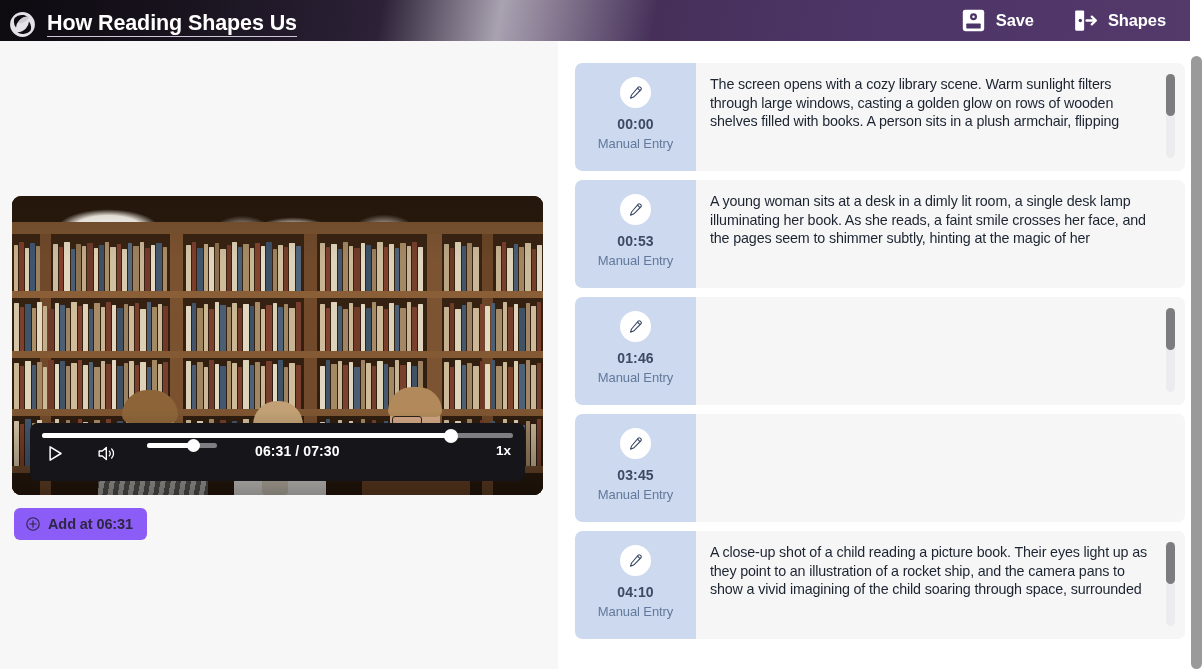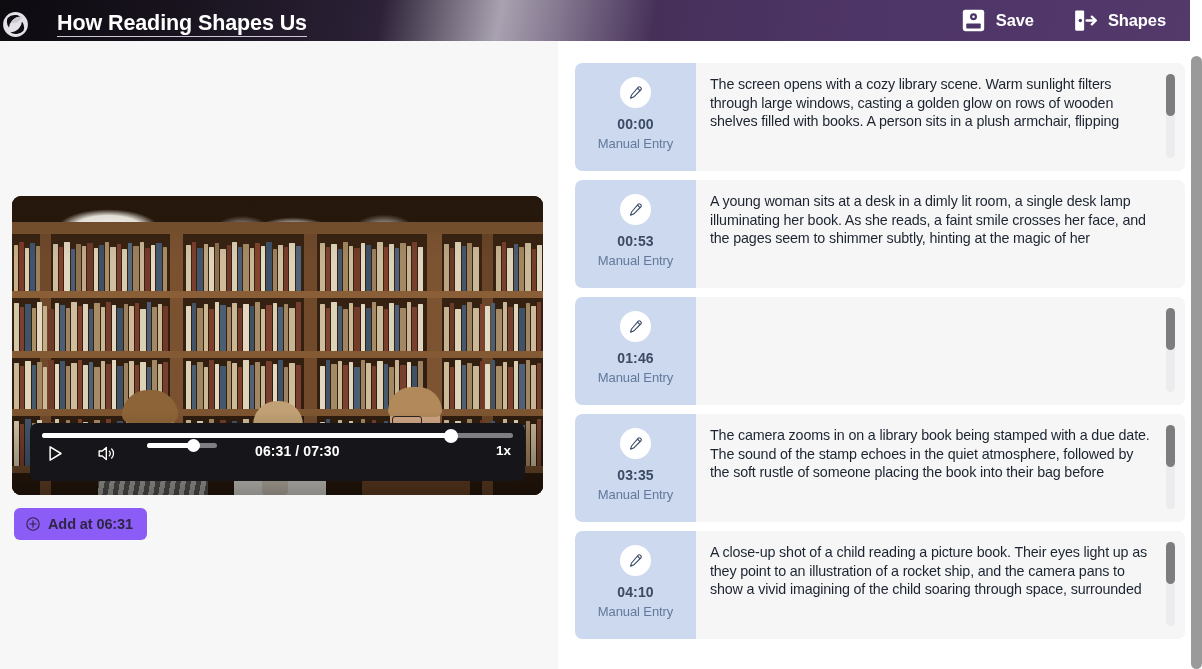--- a/index.html
+++ b/index.html
@@ -28,21 +28,22 @@
     height: 41px;
     background: linear-gradient(100deg, #0d0a10 0%, #17121c 14%, #2c2137 32%, #40305073 42%, #463059 55%, #4e3567 72%, #513769 88%, #533a6b 100%);
     display: flex;
     align-items: center;
     z-index: 30;
   }
 
   .brand {
     display: flex;
     align-items: center;
-    gap: 26px;
+    gap: 9px;
+    padding-left: 7px;
     margin-top: 8px;
   }
 
   .logo-mark {
     width: 31px; height: 31px;
     display: block;
     flex: 0 0 auto;
   }
 
   .brand-title {
@@ -902,28 +903,22 @@
             </div>
           </div>
           <div class="entry-card" style="background: rgb(246, 246, 247);">
             <div class="entry-meta" style="background: rgb(204, 217, 238);">
               <div class="edit-circle">
                 <svg class="pencil-ico" viewBox="0 0 24 24">
                   <path d="M16.4 3.3a2.1 2.1 0 0 1 3 0l1.3 1.3a2.1 2.1 0 0 1 0 3L9 19.3l-5 1.7 1.7-5z" fill="none" stroke="#3a4a66" stroke-width="1.7" stroke-linejoin="round"></path>
                   <path d="M15 4.8 19.2 9" fill="none" stroke="#3a4a66" stroke-width="1.7"></path>
                 </svg>
               </div>
-              <div class="entry-time">03:35</div>
+              <div class="entry-time">03:45</div>
               <div class="entry-kind">Manual Entry</div>
-            </div>
-            <div class="entry-body">
-              <div class="entry-text">The camera zooms in on a library book being stamped with a due date. The sound of the stamp echoes in the quiet atmosphere, followed by the soft rustle of someone placing the book into their bag before</div>
-              <div class="mini-scroll">
-                <div class="mini-thumb" style="height: 42px;"></div>
-              </div>
             </div>
           </div>
           <div class="entry-card" style="background: rgb(246, 246, 247);">
             <div class="entry-meta" style="background: rgb(204, 217, 238);">
               <div class="edit-circle">
                 <svg class="pencil-ico" viewBox="0 0 24 24">
                   <path d="M16.4 3.3a2.1 2.1 0 0 1 3 0l1.3 1.3a2.1 2.1 0 0 1 0 3L9 19.3l-5 1.7 1.7-5z" fill="none" stroke="#3a4a66" stroke-width="1.7" stroke-linejoin="round"></path>
                   <path d="M15 4.8 19.2 9" fill="none" stroke="#3a4a66" stroke-width="1.7"></path>
                 </svg>
               </div>

